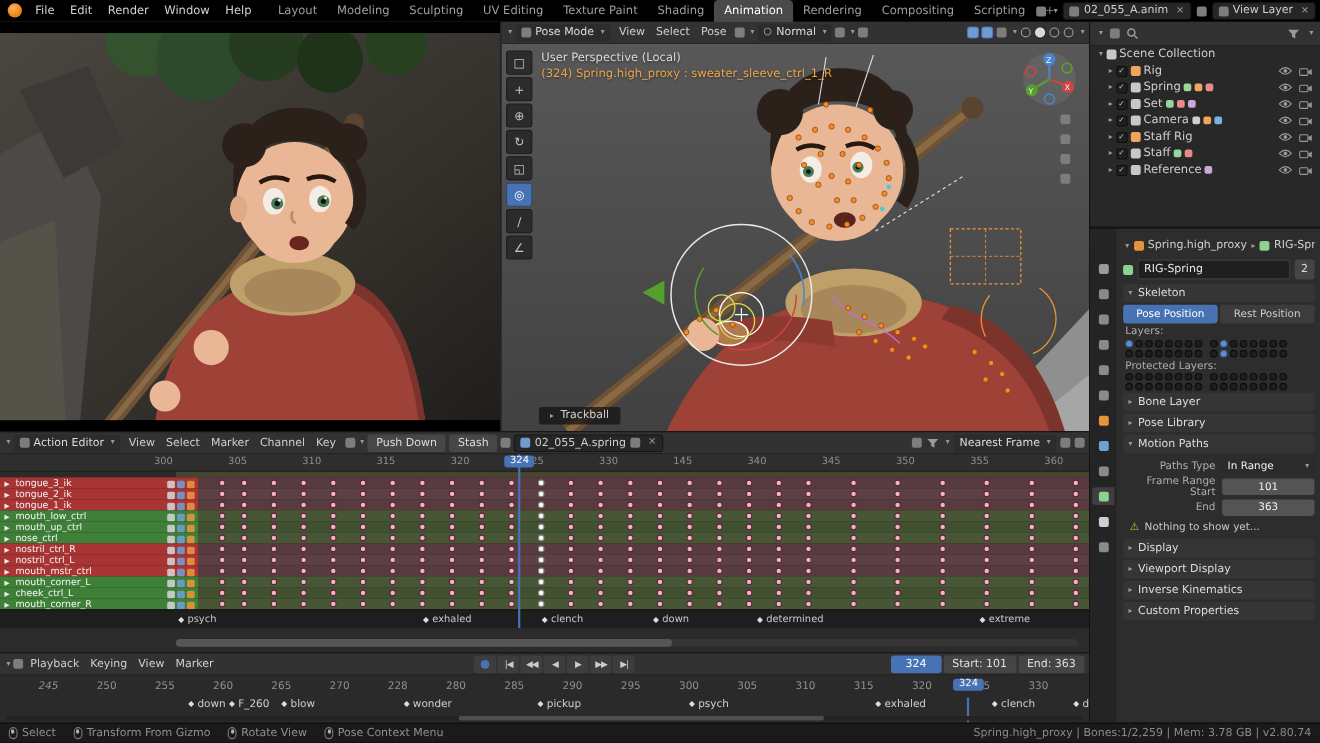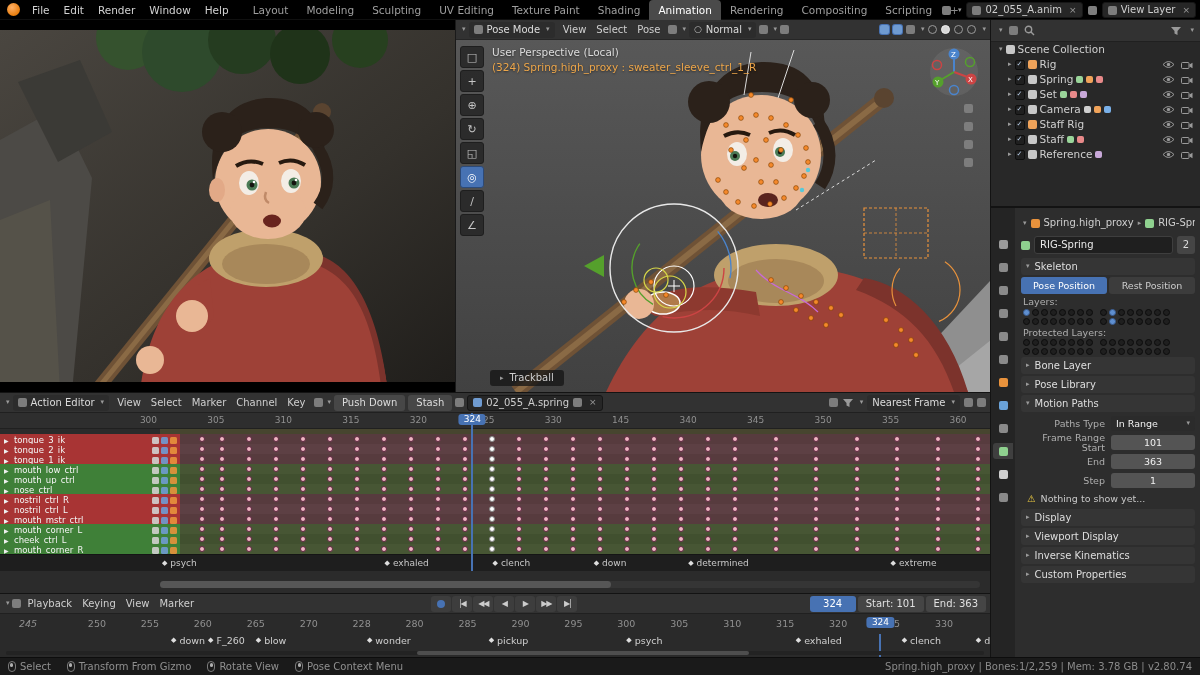--- a/index.html
+++ b/index.html
@@ -753,24 +753,20 @@
       </div>
       <div id="mp-rows">
           <div class="mprow">
             <span class="ml">Frame Range Start</span>
             <div class="mval">101</div>
           </div>
           <div class="mprow">
             <span class="ml">End</span>
             <div class="mval">363</div>
           </div>
-          <div class="mprow">
-            <span class="ml">Step</span>
-            <div class="mval">1</div>
-          </div>
         </div>
       <div class="warn">
         <span style="color:#e0c040">⚠</span>
         <span>Nothing to show yet...</span>
       </div>
       <div class="psec">
         <span class="tri">▸</span>
         <span>Display</span>
       </div>
       <div id="pr-bottom-secs">
@@ -1395,21 +1391,21 @@
         <span>Start:</span>
           <span>101</span>
       </div>
       <div class="rangefield">
         <span>End:</span>
           <span>363</span>
       </div>
     </div>
     <div id="tl-ruler">
       <div id="tl-line" style="left: 879.471px;"></div>
-    <div class="tick" style="left: 28px; font-style: italic;">245</div>
+    <div class="tick" style="left: 44px; font-style: italic;">245</div>
         <div class="tick" style="left: 96.9412px;">250</div>
         <div class="tick" style="left: 149.882px;">255</div>
         <div class="tick" style="left: 202.824px;">260</div>
         <div class="tick" style="left: 255.765px;">265</div>
         <div class="tick" style="left: 308.706px;">270</div>
         <div class="tick" style="left: 361.647px;">228</div>
         <div class="tick" style="left: 414.588px;">280</div>
         <div class="tick" style="left: 467.529px;">285</div>
         <div class="tick" style="left: 520.471px;">290</div>
         <div class="tick" style="left: 573.412px;">295</div>

